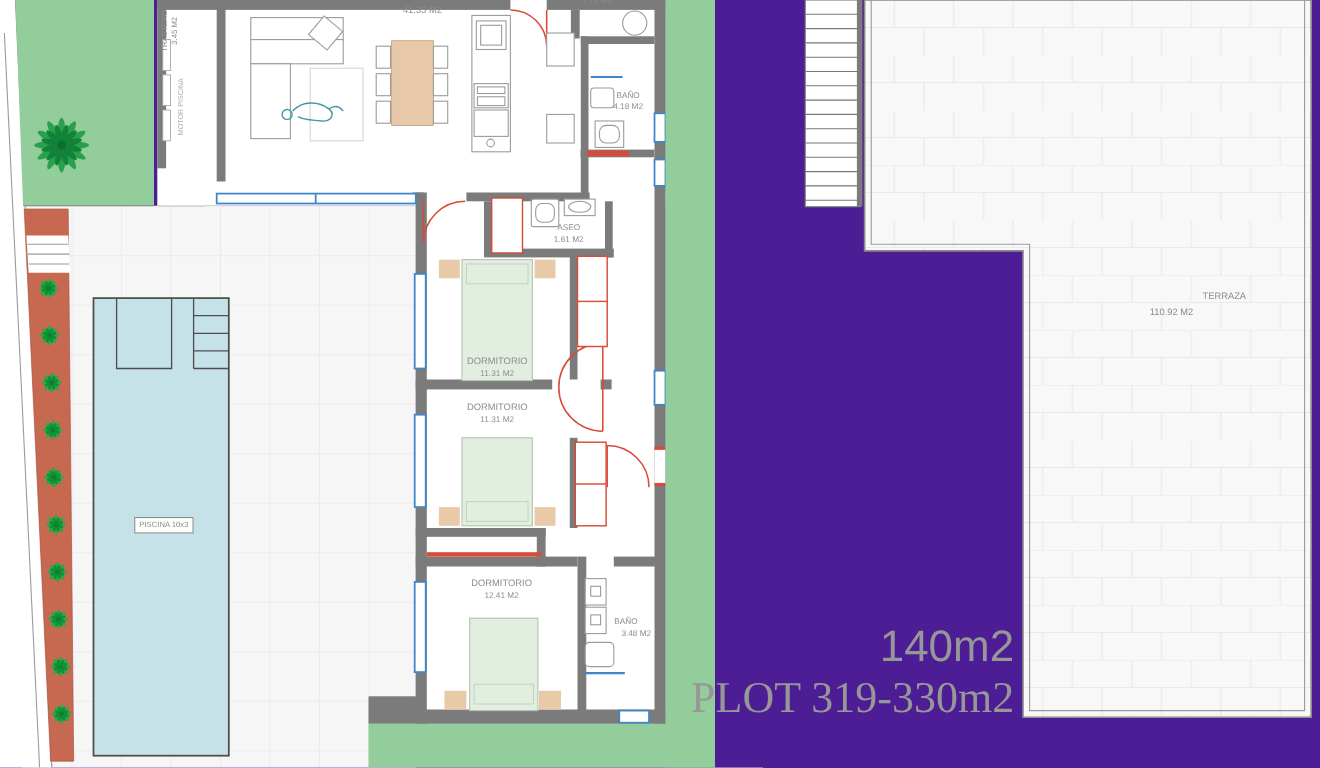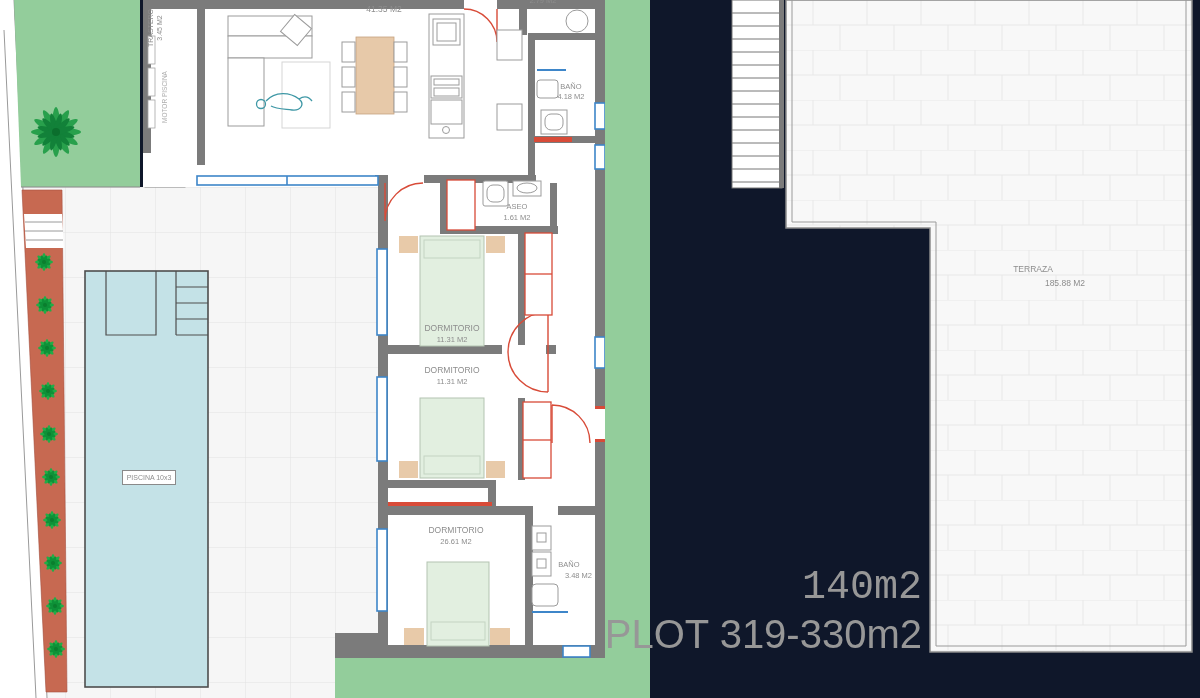--- a/index.html
+++ b/index.html
@@ -1,16 +1,16 @@
 <!DOCTYPE html>
 <html><head>
 <meta charset="utf-8">
 <style>
   html,body{margin:0;padding:0;background:#fff;}
-  #plan{position:relative;width:1200px;height:698px;overflow:hidden;background:#0f172a;
+  #plan{position:relative;width:1200px;height:698px;overflow:hidden;background:#4c1d95;
         font-family:"Liberation Sans",sans-serif;}
   #plan svg{position:absolute;left:0;top:0;}
   .lbl{position:absolute;color:#8d8d8d;font-size:8.5px;line-height:11px;text-align:center;
        white-space:nowrap;pointer-events:none;}
   .lbl.small{font-size:7.5px;line-height:10px;}
   .vlbl{position:absolute;color:#8d8d8d;font-size:7px;line-height:9px;text-align:center;
         white-space:nowrap;transform:rotate(-90deg);}
   .vlbl.dim{color:#aeaeae;font-size:6.5px;}
   .poolbox{position:absolute;background:#fff;border:1px solid #8a8a8a;color:#8d8d8d;
            font-size:7px;text-align:center;}
@@ -291,26 +291,26 @@
 <div class="lbl small" style="left:494px;top:202px;width:46px;">ASEO</div>
 <div class="lbl small" style="left:492px;top:213px;width:50px;">1.61 M2</div>
 
 <div class="lbl" style="left:412px;top:323px;width:80px;">DORMITORIO</div>
 <div class="lbl small" style="left:414px;top:335px;width:76px;">11.31 M2</div>
 
 <div class="lbl" style="left:412px;top:365px;width:80px;">DORMITORIO</div>
 <div class="lbl small" style="left:414px;top:377px;width:76px;">11.31 M2</div>
 
 <div class="lbl" style="left:416px;top:525px;width:80px;">DORMITORIO</div>
-<div class="lbl small" style="left:418px;top:537px;width:76px;">26.61 M2</div>
+<div class="lbl small" style="left:418px;top:537px;width:76px;">12.41 M2</div>
 
 <div class="lbl small" style="left:548px;top:560px;width:42px;">BAÑO</div>
 <div class="lbl small" style="left:546px;top:571px;width:46px;text-align:right;">3.48 M2</div>
 
 <div class="poolbox" style="left:122px;top:470px;width:52px;height:13px;line-height:13px;">PISCINA 10x3</div>
 
-<div class="lbl" style="left:990px;top:264px;width:86px;">TERRAZA</div>
-<div class="lbl" style="left:1020px;top:278px;width:90px;">185.88 M2</div>
-
-<div class="bigtxt" style="top:566px;font-family:Liberation Mono, monospace;">140m2</div>
-<div class="bigtxt" style="top:612px;">PLOT 319-330m2</div>
+<div class="lbl" style="left:1070px;top:264px;width:86px;">TERRAZA</div>
+<div class="lbl" style="left:1020px;top:278px;width:90px;">110.92 M2</div>
+
+<div class="bigtxt" style="top:566px;">140m2</div>
+<div class="bigtxt" style="top:612px;font-family:Liberation Serif, serif;">PLOT 319-330m2</div>
 
 </div>
 
 </body></html>

